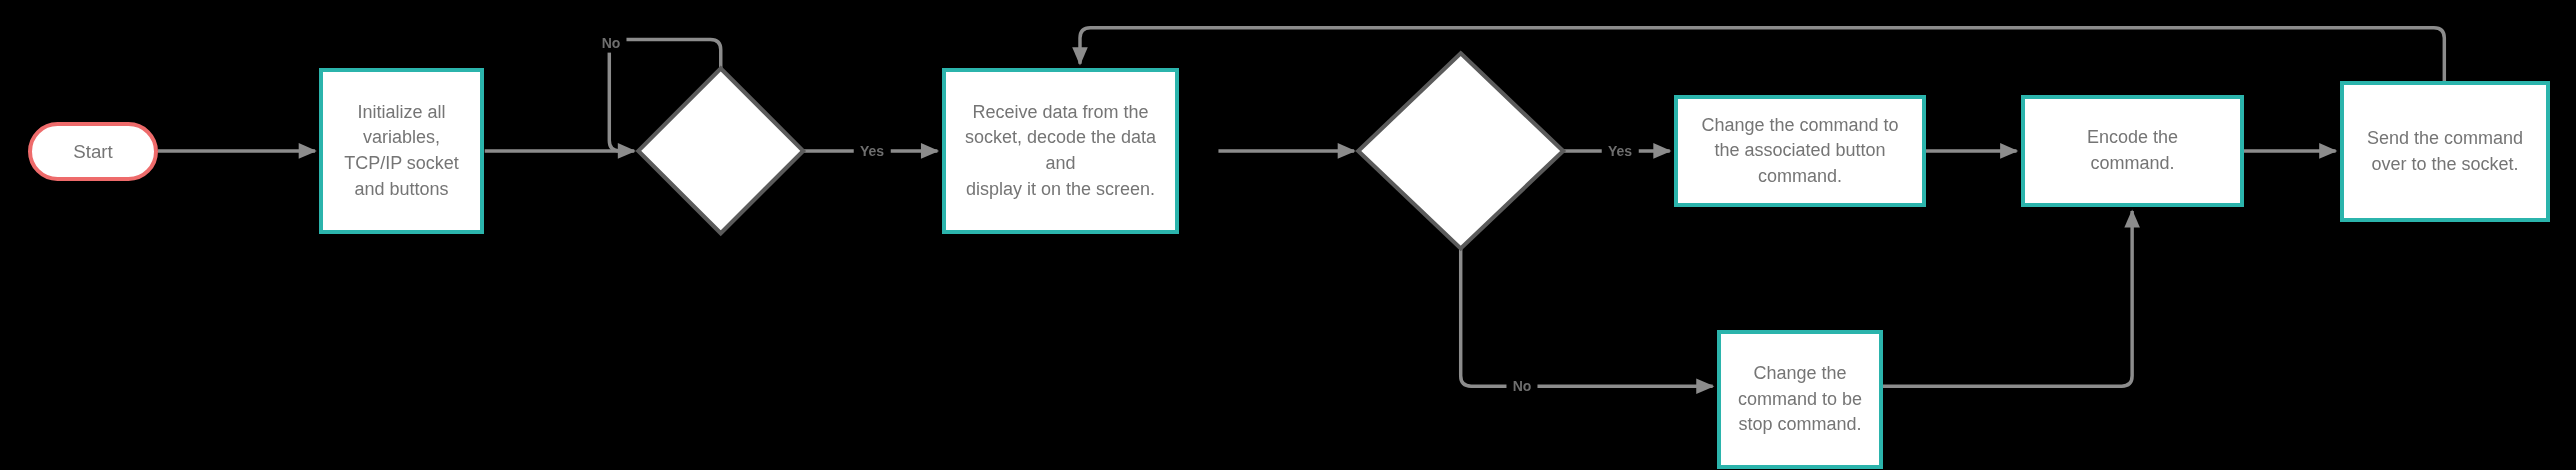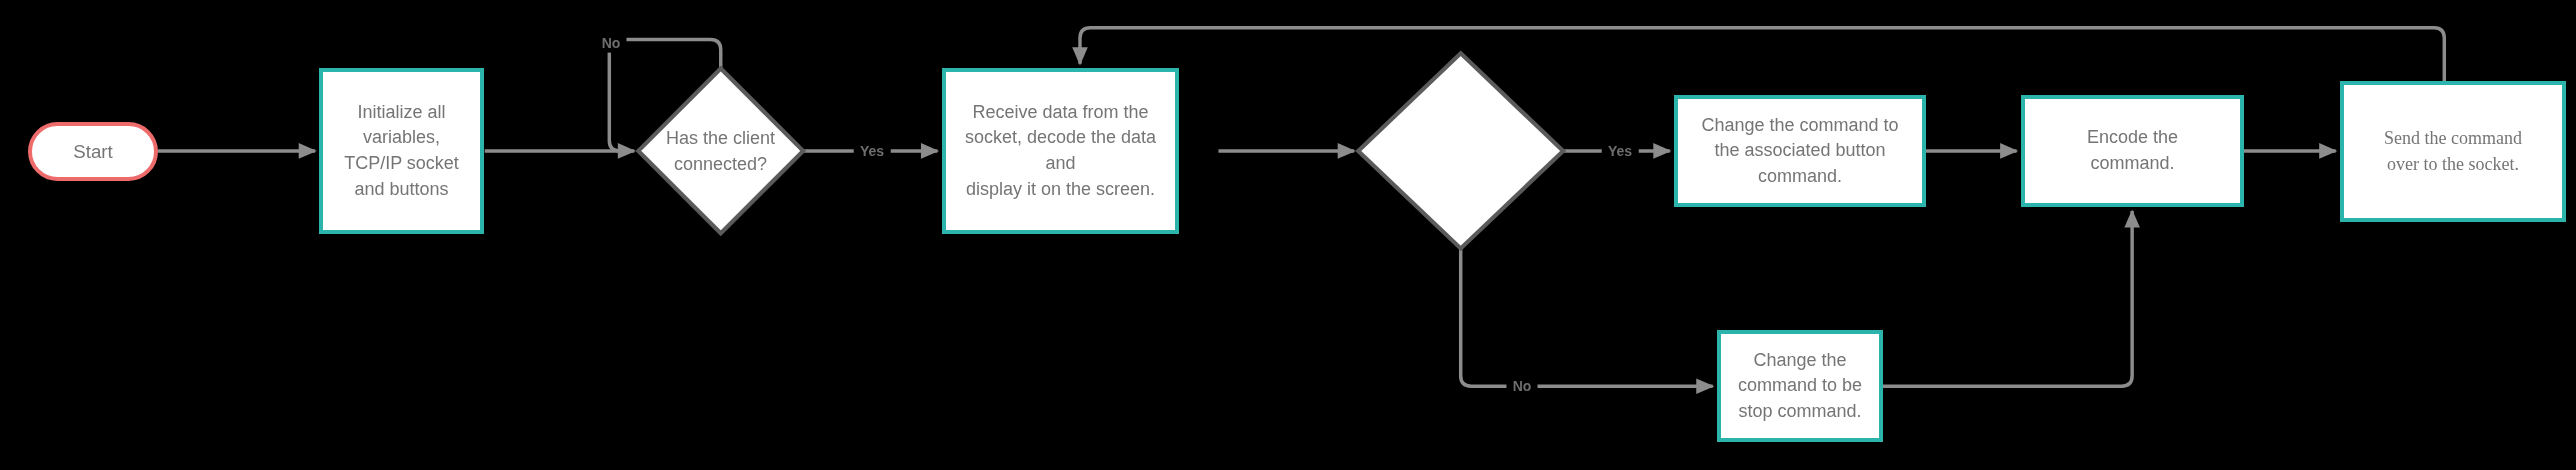--- a/index.html
+++ b/index.html
@@ -99,39 +99,37 @@
     <polygon class="diamond" points="2110,77 2258,218 2110,359 1962,218"></polygon>
   </svg>
 
   <div class="node terminator" style="left:28px;top:122px;width:130px;height:59px;">Start</div>
 
   <div class="node" style="left:319px;top:68px;width:165px;height:166px;padding:0 18px;">Initialize all
 variables,
 TCP/IP socket
 and buttons</div>
 
-  <div class="decision-label" style="left:638px;top:69px;width:165px;height:165px;">Has the client
-connected?</div>
 
   <div class="node" style="left:942px;top:68px;width:237px;height:166px;padding:0 3px;">Receive data from the
 socket, decode the data and
 display it on the screen.</div>
 
 
   <div class="node" style="left:1674px;top:95px;width:252px;height:112px;padding:0 8px;">Change the command to
 the associated button
 command.</div>
 
   <div class="node" style="left:2021px;top:95px;width:223px;height:112px;padding:14px 48px;">Encode the
 command.</div>
 
-  <div class="node" style="left:2340px;top:81px;width:226px;height:141px;padding:0 12.5px;font-family:Liberation Serif, serif;">Send the command
+  <div class="node" style="left:2340px;top:81px;width:210px;height:141px;padding:0 12.5px;">Send the command
 over to the socket.</div>
 
-  <div class="node" style="left:1717px;top:330px;width:166px;height:112px;padding:0 8.3px;">Change the
+  <div class="node" style="left:1717px;top:330px;width:166px;height:139px;padding:0 8.3px;">Change the
 command to be
 stop command.</div>
 
   <div class="edge-label" style="left:611px;top:43px;">No</div>
 
   <div class="edge-label" style="left:872px;top:151px;">Yes</div>
 
   <div class="edge-label" style="left:1620px;top:151px;">Yes</div>
 
   <div class="edge-label" style="left:1522px;top:386px;">No</div>

